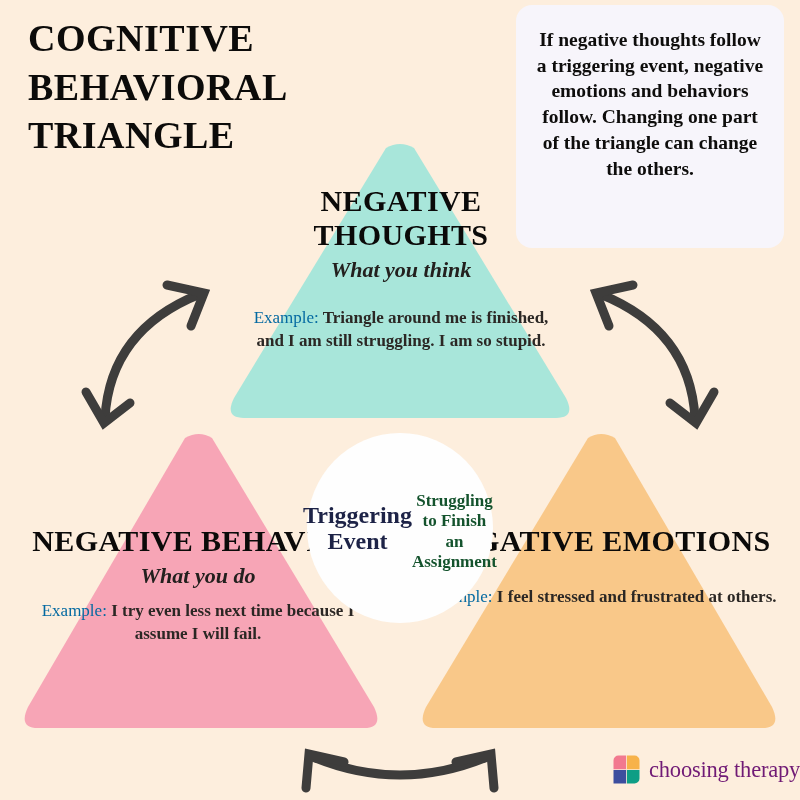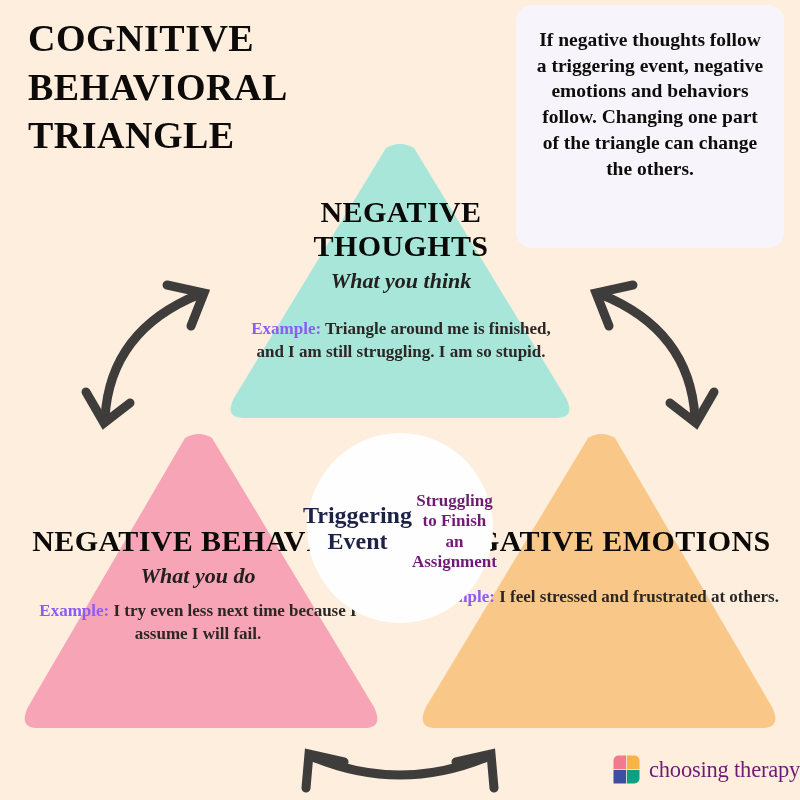--- a/index.html
+++ b/index.html
@@ -89,23 +89,23 @@
     margin-top: 5px;
     color: #23201E;
   }
   .tri-example {
     font-family: "Liberation Serif", "DejaVu Serif", serif;
     font-size: 17px;
     font-weight: bold;
     line-height: 1.38;
     color: #2B2724;
   }
-  .ex-label { font-weight: bold; color: #8b5cf6; }
-
-  #block-thoughts  { left: 238px; top: 195px; width: 326px; }
+  .ex-label { font-weight: normal; color: #0369a1; }
+
+  #block-thoughts  { left: 238px; top: 184px; width: 326px; }
   #block-thoughts .tri-example { margin-top: 22px; }
 
   #block-behavior  { left: 20px;  top: 524px; width: 356px; }
   #block-behavior .tri-example { margin-top: 9px; }
 
   #block-emotions  { left: 424px; top: 524px; width: 356px; }
   #block-emotions .tri-example { margin-top: 27px; }
 
   
   #center-circle {
@@ -131,21 +131,21 @@
     text-align: center;
     color: #1D2347;
   }
   #center-sub {
     font-family: "Liberation Serif", "DejaVu Serif", serif;
     font-weight: bold;
     font-size: 17px;
     line-height: 1.2;
     text-align: center;
     margin-top: 7px;
-    color: #701a75;
+    color: #14532d;
   }
 
   
   #logo {
     position: absolute;
     left: 613px;
     top: 755px;
     display: flex;
     align-items: center;
     gap: 9px;

